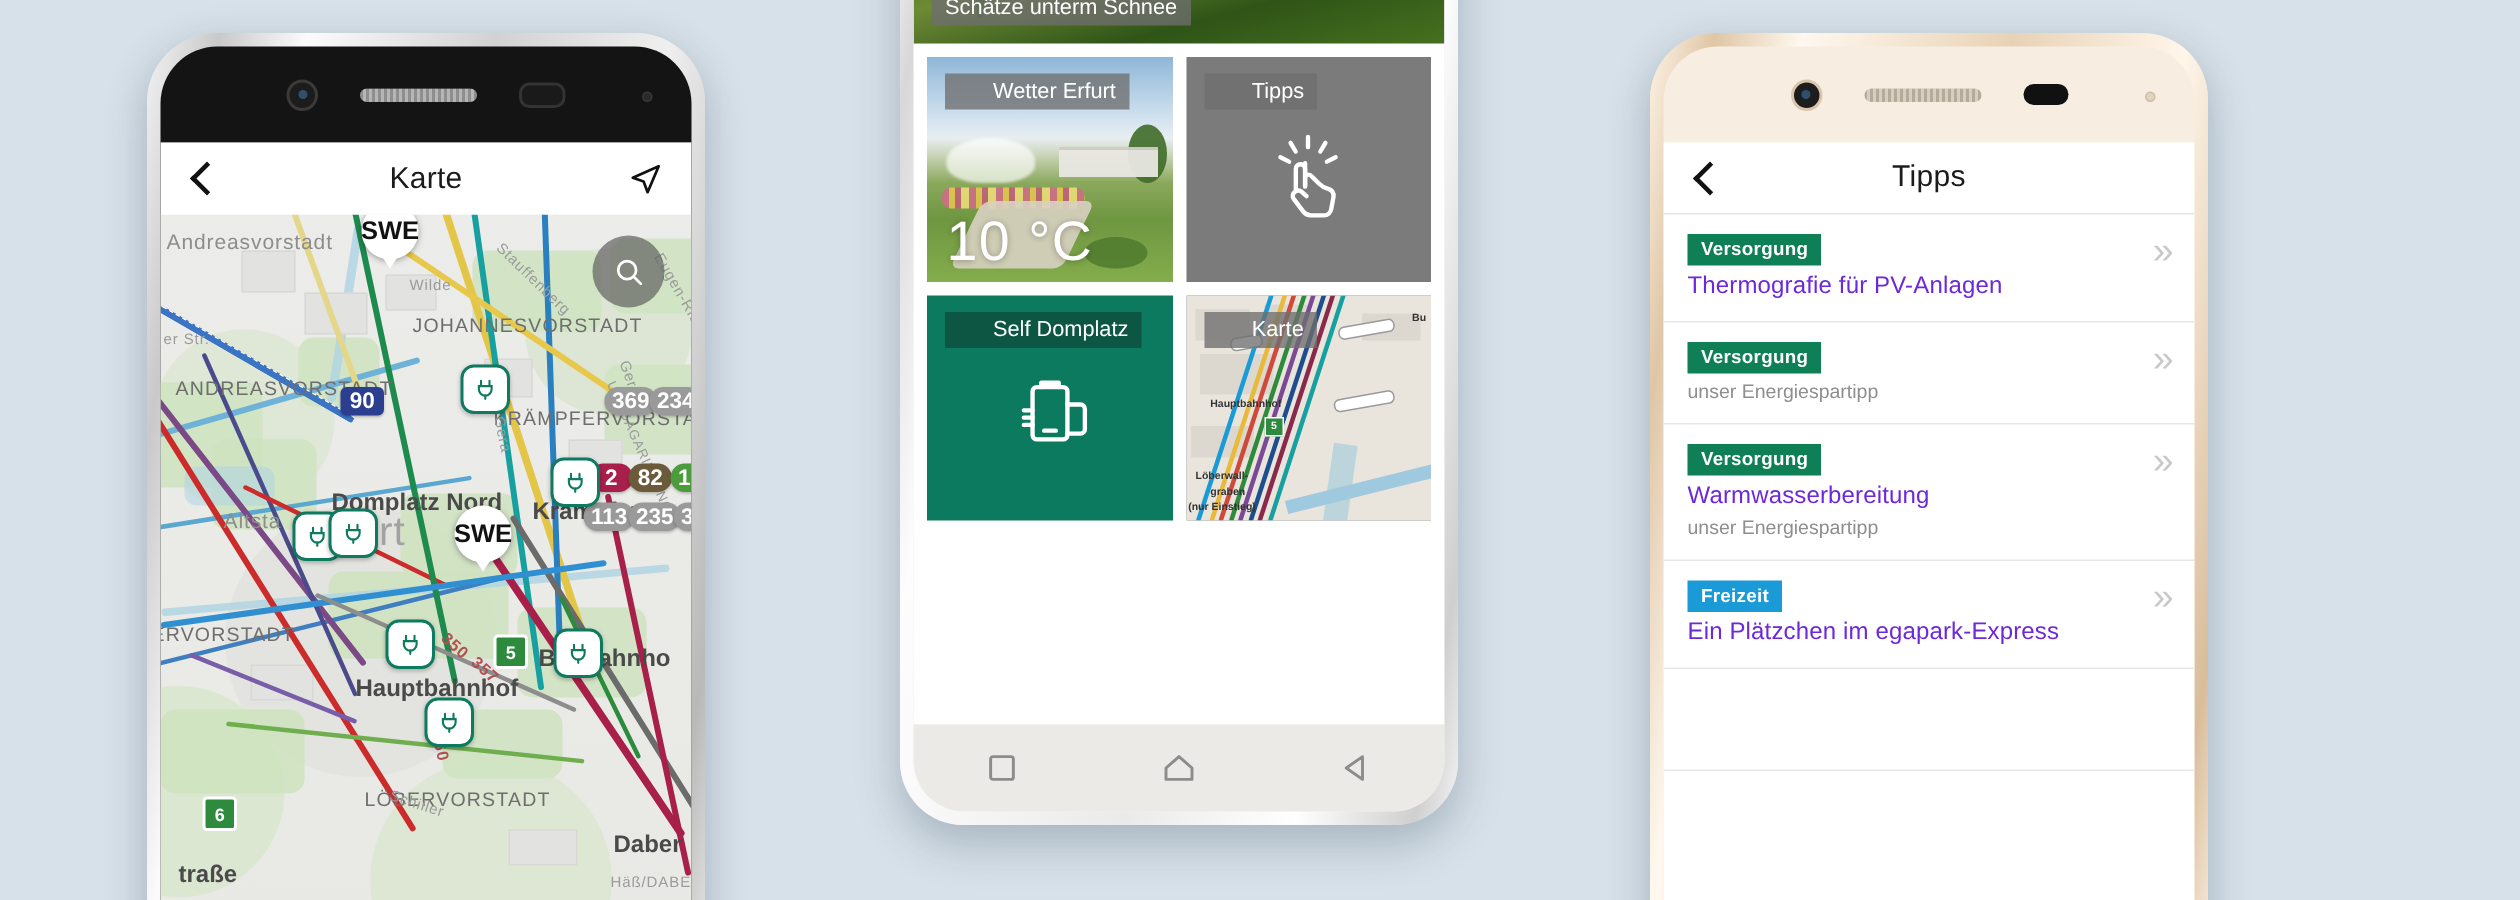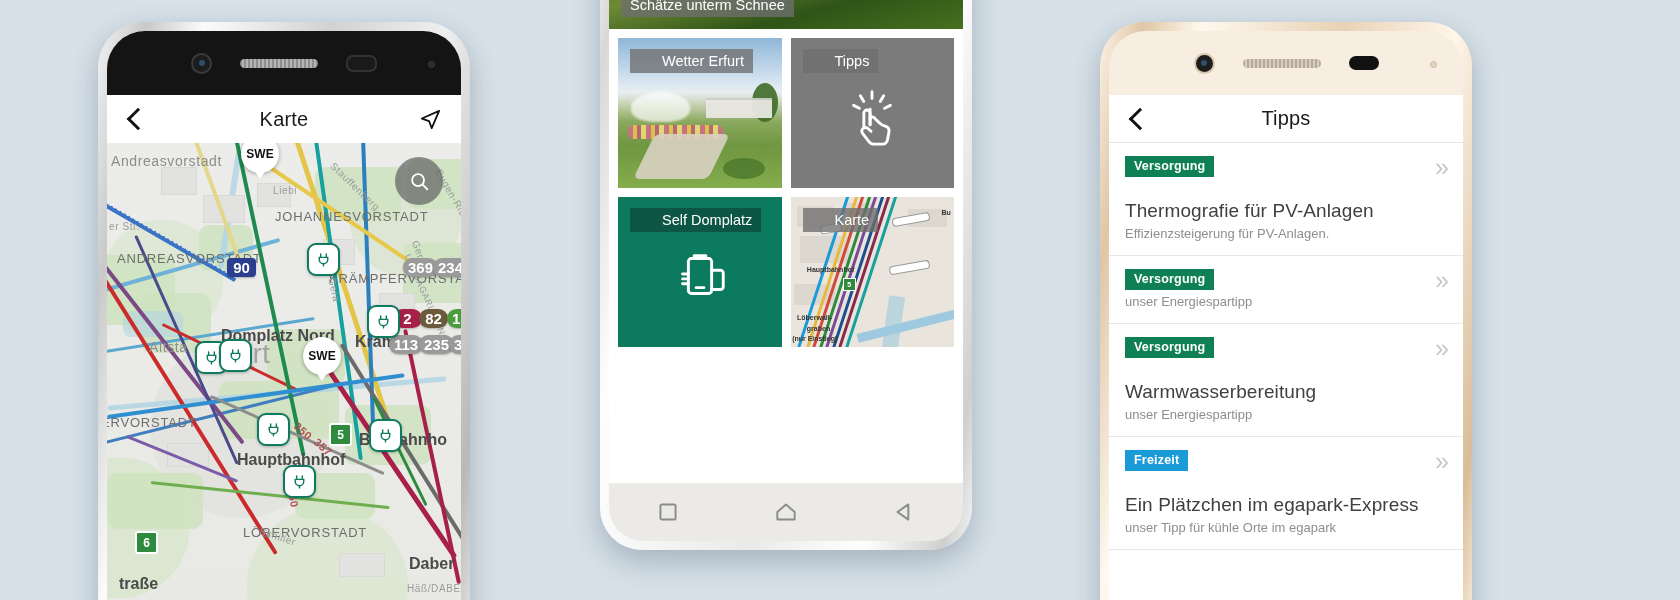--- a/index.html
+++ b/index.html
@@ -65,21 +65,21 @@
   .lbl{position:absolute;color:#8d8d8d;font-size:12.5px;letter-spacing:.6px;white-space:nowrap;}
   .lbl.big{color:#4a4a4a;font-size:16px;font-weight:bold;letter-spacing:0;}
   .lbl.mid{color:#6e6e6e;font-size:13px;letter-spacing:.8px;}
   .lbl.road{color:#9b9b9b;font-size:10px;}
 
   .poi{position:absolute;width:29px;height:29px;border-radius:9px;background:#fff;
        border:2px solid #0e7a5f;display:flex;align-items:center;justify-content:center;
        box-shadow:0 1px 3px rgba(0,0,0,.25);cursor:pointer;}
   .poi svg{width:17px;height:17px;}
   .swe{position:absolute;width:38px;height:38px;border-radius:50%;background:#fff;
-       display:flex;align-items:center;justify-content:center;font-size:12px;font-weight:bold;color:#111;
+       display:flex;align-items:center;justify-content:center;font-size:17px;font-weight:bold;color:#111;
        box-shadow:0 1px 4px rgba(0,0,0,.35);cursor:pointer;}
   .swe:after{content:"";position:absolute;bottom:-6px;left:50%;margin-left:-6px;
              border-left:6px solid transparent;border-right:6px solid transparent;border-top:9px solid #fff;}
   .busno{position:absolute;height:19px;min-width:19px;padding:0 5px;border-radius:10px;color:#fff;
          font-size:15px;font-weight:bold;display:flex;align-items:center;justify-content:center;
          box-shadow:0 1px 2px rgba(0,0,0,.25);}
   .shield{position:absolute;width:19px;height:19px;background:#2e8b3d;color:#fff;font-size:12px;font-weight:bold;
           display:flex;align-items:center;justify-content:center;border:2px solid #fff;border-radius:3px;}
   .fab{position:absolute;right:18px;top:14px;width:48px;height:48px;border-radius:50%;
        background:rgba(100,100,100,.72);display:flex;align-items:center;justify-content:center;cursor:pointer;}
@@ -162,21 +162,21 @@
   #phone-right .cam{border-color:#d9c6ad;background:#1d1d1d;}
   #phone-right .speaker{background-image:repeating-linear-gradient(90deg,#b6aa9b 0 2px,#d8cec0 2px 4px);}
   #phone-right .sensor-pill{border:none;background:#111;width:30px;height:14px;border-radius:8px;}
   #phone-right .sensor-dot{background:#e2d3bf;border-color:#cdbca4;}
   #phone-right .screen{background:#fff;}
   .appbar.sep{border-bottom:1px solid #e6e6e6;}
 
   .list{background:#fff;}
   .listrow{position:relative;padding:13px 16px 14px 16px;border-bottom:1px solid #e7e7e7;cursor:pointer;}
   .badge{display:inline-block;color:#fff;font-size:12.5px;font-weight:bold;padding:3px 9px 4px 9px;letter-spacing:.2px;}
-  .rowtitle{font-size:19px;color:#404040;margin-top:23px;letter-spacing:.1px;}
+  .rowtitle{font-size:16px;color:#6d28d9;margin-top:5px;letter-spacing:.1px;}
   .rowsub{font-size:13px;color:#8e8e8e;margin-top:4px;}
   .rowchev{position:absolute;right:14px;top:12px;color:#c9c9c9;font-size:25px;line-height:1;}
 </style>
 </head>
 <body style="background: rgb(215, 225, 233);">
 
 <div class="stage">
 
   <div class="phone" id="phone-left">
     <div class="inner">
@@ -262,21 +262,21 @@
           <div class="lbl big" style="left:252px;top:288px;">Busbahnho</div>
           <div class="lbl big" style="left:130px;top:308px;">Hauptbahnhof</div>
           <div class="lbl mid" style="left:-6px;top:272px;">ERVORSTADT</div>
           <div class="lbl mid" style="left:136px;top:382px;">LÖBERVORSTADT</div>
           <div class="lbl big" style="left:302px;top:412px;">Daber</div>
           <div class="lbl big" style="left:12px;top:432px;">traße</div>
           <div class="lbl" style="left:122px;top:196px;font-size:27px;color:#a2a2a2;">furt</div>
 
           <div class="lbl road" style="left:2px;top:78px;">er Str.</div>
           <div class="lbl road" style="left:318px;top:44px;transform:rotate(60deg);">Eugen-Ric</div>
-          <div class="lbl road" style="left:166px;top:42px;">Liebi</div>
+          <div class="lbl road" style="left:166px;top:42px;">Wilde</div>
           <div class="lbl road" style="left:216px;top:38px;transform:rotate(44deg);">Stauffenberg</div>
           <div class="lbl road" style="left:196px;top:126px;transform:rotate(78deg);">Wilde Gera</div>
           <div class="lbl road" style="left:152px;top:388px;transform:rotate(18deg);">Schiller</div>
           <div class="lbl road" style="left:300px;top:104px;transform:rotate(70deg);">Gera</div>
           <div class="lbl road" style="left:272px;top:150px;transform:rotate(66deg);font-size:9px;">URI-GAGARIN-RING</div>
           <div class="lbl road" style="left:300px;top:440px;">Häß/DABER</div>
 
           <div class="lbl road" style="left:206px;top:298px;transform:rotate(42deg);color:#b05050;font-weight:bold;font-size:11px;">357</div>
           <div class="lbl road" style="left:186px;top:282px;transform:rotate(42deg);color:#b05050;font-weight:bold;font-size:11px;">350</div>
           <div class="lbl road" style="left:180px;top:352px;transform:rotate(78deg);color:#b05050;font-weight:bold;font-size:11px;">60</div>
@@ -368,20 +368,21 @@
           <div class="tile sq">
             <div class="ph-park">
               <div class="tree"></div>
                 <div class="bld"></div>
                 <div class="fount"></div>
               <div class="flw"></div>
                 <div class="path"></div>
                 <div class="bush"></div>
             </div>
             <div class="cap">Wetter Erfurt</div>
+            <div class="temp">10 °C</div>
           </div>
 
           <div class="tile sq tipps">
             <div class="cap">Tipps</div>
             <div class="centericon">
               <svg viewBox="0 0 64 64" fill="none" stroke="#fff" stroke-width="3" stroke-linecap="round">
                 <path d="M32 6v7M20 10l3.5 6M44 10l-3.5 6M13 20l6 3M51 20l-6 3"></path>
                 <path d="M30 24v16"></path>
                 <path d="M30 34c0-2 3-3 4.5-1l5 5c2 2 4 3 6 3.5 3 .8 4.5 3 4 6l-1.5 8c-.4 2.5-2.5 4.5-5 4.5H34c-2 0-4-1-5.2-2.6l-6.5-8.6c-1.4-1.8-1-4 .8-5.2 1.6-1 3.6-.8 5 .5l2.9 2.6"></path>
                 <path d="M30 40V28c0-1.8-1.4-3.2-3.2-3.2S23.6 26.2 23.6 28v14"></path>
@@ -474,38 +475,36 @@
             </div>
           <div class="title">Tipps</div>
           <div class="icon-btn"></div>
         </div>
 
         <div class="list">
           <div class="listrow">
             <span class="badge" style="background:#0f8055;">Versorgung</span>
             <span class="rowchev">»</span>
             <div class="rowtitle">Thermografie für PV-Anlagen</div>
-            <div class="rowsub">Effizienzsteigerung für PV-Anlagen.</div>
           </div>
           <div class="listrow">
             <span class="badge" style="background:#0f8055;">Versorgung</span>
             <span class="rowchev">»</span>
             <div class="rowsub">unser Energiespartipp</div>
           </div>
           <div class="listrow">
             <span class="badge" style="background:#0f8055;">Versorgung</span>
             <span class="rowchev">»</span>
             <div class="rowtitle">Warmwasserbereitung</div>
             <div class="rowsub">unser Energiespartipp</div>
           </div>
           <div class="listrow">
             <span class="badge" style="background:#1a9ad6;">Freizeit</span>
             <span class="rowchev">»</span>
             <div class="rowtitle">Ein Plätzchen im egapark-Express</div>
-            <div class="rowsub">unser Tipp für kühle Orte im egapark</div>
           </div>
           <div class="listrow" style="height:40px;"></div>
         </div>
       </div>
     </div>
   </div>
 
 </div>
 
 </body></html>

